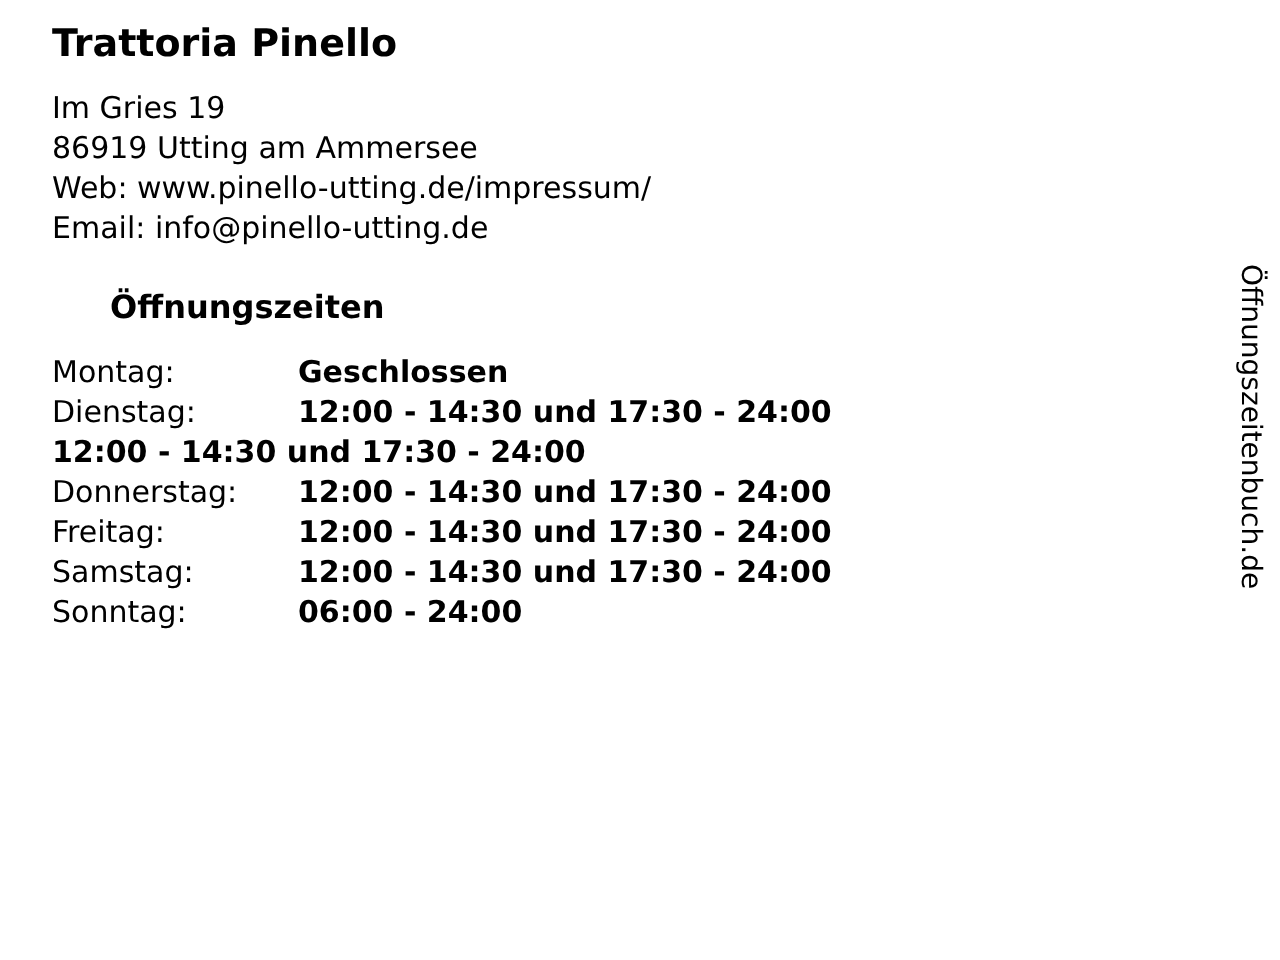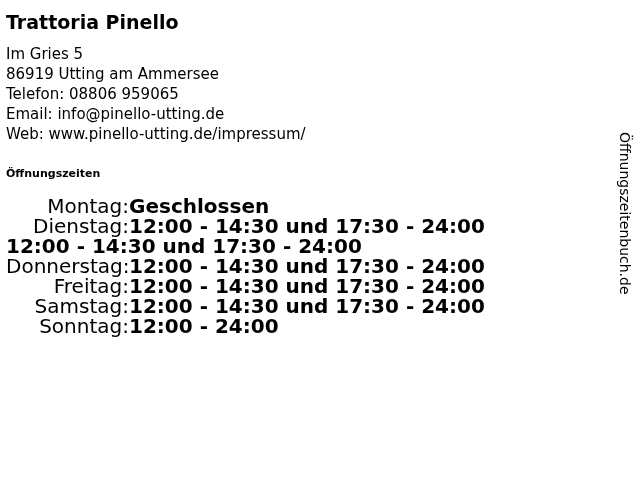--- a/index.html
+++ b/index.html
@@ -9,47 +9,47 @@
   body {
     width: 640px;
     height: 480px;
     background: #ffffff;
     color: #000000;
     font-family: "DejaVu Sans", "Liberation Sans", sans-serif;
     position: relative;
     overflow: hidden;
   }
   .content {
-    padding: 10px 0 0 6px;
+    padding: 10px 0 0 26px;
   }
   .title {
     font-size: 19px;
     font-weight: bold;
     line-height: 24px;
     margin: 0;
   }
   .contact {
     margin-top: 10px;
     font-size: 15px;
     line-height: 20px;
   }
   .contact div {
     white-space: nowrap;
   }
   .hours-heading {
     margin-top: 20px;
-    font-size: 11px;
+    font-size: 16px;
     font-weight: bold;
     line-height: 20px;
+    margin-left: 29px;
   }
   .hours-table {
     margin-top: 12px;
-    font-size: 20px;
+    font-size: 15px;
     line-height: 20px;
-    text-align: right;
   }
   .hours-row {
     display: flex;
   }
   .hours-day {
     width: 123px;
     flex-shrink: 0;
   }
   .hours-time {
     white-space: nowrap;
@@ -69,25 +69,24 @@
   }
 </style>
 </head>
 <body>
 
 <div class="content">
 
   <h1 class="title">Trattoria Pinello</h1>
 
   <div class="contact">
-    <div>Im Gries 5</div>
+    <div>Im Gries 19</div>
     <div>86919 Utting am Ammersee</div>
-    <div>Telefon: 08806 959065</div>
+    <div>Web: www.pinello-utting.de/impressum/</div>
     <div>Email: info@pinello-utting.de</div>
-    <div>Web: www.pinello-utting.de/impressum/</div>
   </div>
 
   <div class="hours-heading">Öffnungszeiten</div>
 
   <div class="hours-table">
     <div class="hours-row">
       <span class="hours-day">Montag:</span>
       <span class="hours-time">Geschlossen</span>
     </div>
     <div class="hours-row">
@@ -104,19 +103,19 @@
     <div class="hours-row">
       <span class="hours-day">Freitag:</span>
       <span class="hours-time">12:00 - 14:30 und 17:30 - 24:00</span>
     </div>
     <div class="hours-row">
       <span class="hours-day">Samstag:</span>
       <span class="hours-time">12:00 - 14:30 und 17:30 - 24:00</span>
     </div>
     <div class="hours-row">
       <span class="hours-day">Sonntag:</span>
-      <span class="hours-time">12:00 - 24:00</span>
+      <span class="hours-time">06:00 - 24:00</span>
     </div>
   </div>
 
 </div>
 
 <a class="watermark">Öffnungszeitenbuch.de</a>
 
 </body></html>

